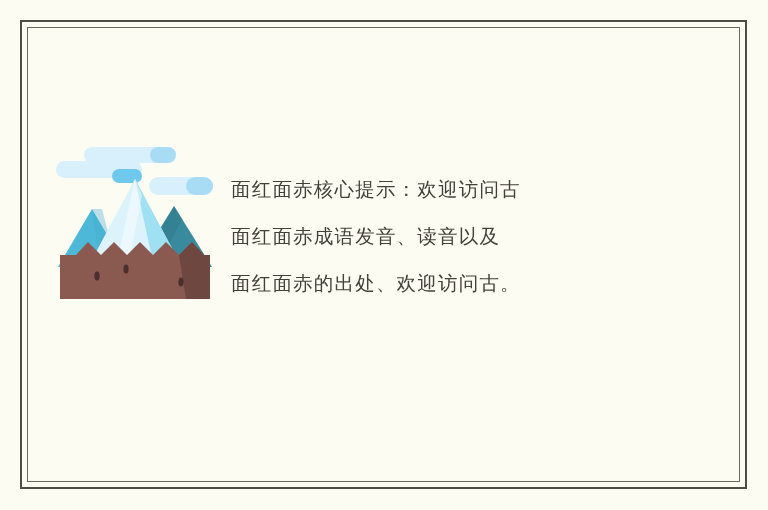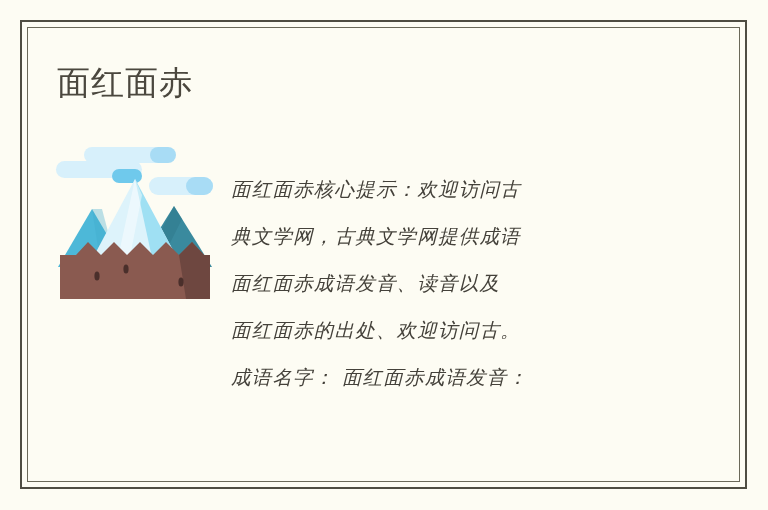--- a/index.html
+++ b/index.html
@@ -70,33 +70,31 @@
   .body-text {
     position: absolute;
     left: 231px;
     top: 166px;
     width: 430px;
     font-family: "DejaVu Serif", "Liberation Serif", serif;
     font-size: 19.5px;
     line-height: 47px;
     letter-spacing: 1.2px;
     color: #44413a;
-    font-style: italic;
   }
   .body-text .line { white-space: nowrap; }
 </style>
 </head>
 <body>
 
 <div id="page">
 
   <div class="frame-outer"></div>
   <div class="frame-inner"></div>
 
-  <div class="title">面红面赤</div>
 
   <div class="illustration">
     <svg width="162" height="164" viewBox="0 0 162 164" xmlns="http://www.w3.org/2000/svg">
 
       <g>
         <rect x="2" y="18" width="86" height="17" rx="8.5" fill="#d7f0fb"></rect>
         <rect x="30" y="4" width="78" height="16" rx="8" fill="#d7f0fb"></rect>
         <rect x="96" y="4" width="26" height="16" rx="8" fill="#a8dcf5"></rect>
         <rect x="58" y="26" width="30" height="14" rx="7" fill="#6fc9ec"></rect>
         <rect x="95" y="34" width="64" height="18" rx="9" fill="#d7f0fb"></rect>
@@ -124,19 +122,17 @@
       <path d="M125,112 L138,99 L150,112 L156,112 L156,156 L132,156 Z" fill="#6e4740"></path>
 
       <ellipse cx="43" cy="133" rx="2.6" ry="4.6" fill="#4a2f2b"></ellipse>
       <ellipse cx="72" cy="126" rx="2.6" ry="4.6" fill="#4a2f2b"></ellipse>
       <ellipse cx="127" cy="139" rx="2.6" ry="4.6" fill="#4a2f2b"></ellipse>
     </svg>
   </div>
 
   <div class="body-text">
     <div class="line">面红面赤核心提示：欢迎访问古</div>
-    <div class="line">典文学网，古典文学网提供成语</div>
     <div class="line">面红面赤成语发音、读音以及</div>
     <div class="line">面红面赤的出处、欢迎访问古。</div>
-    <div class="line">成语名字： 面红面赤成语发音：</div>
   </div>
 
 </div>
 
 </body></html>

